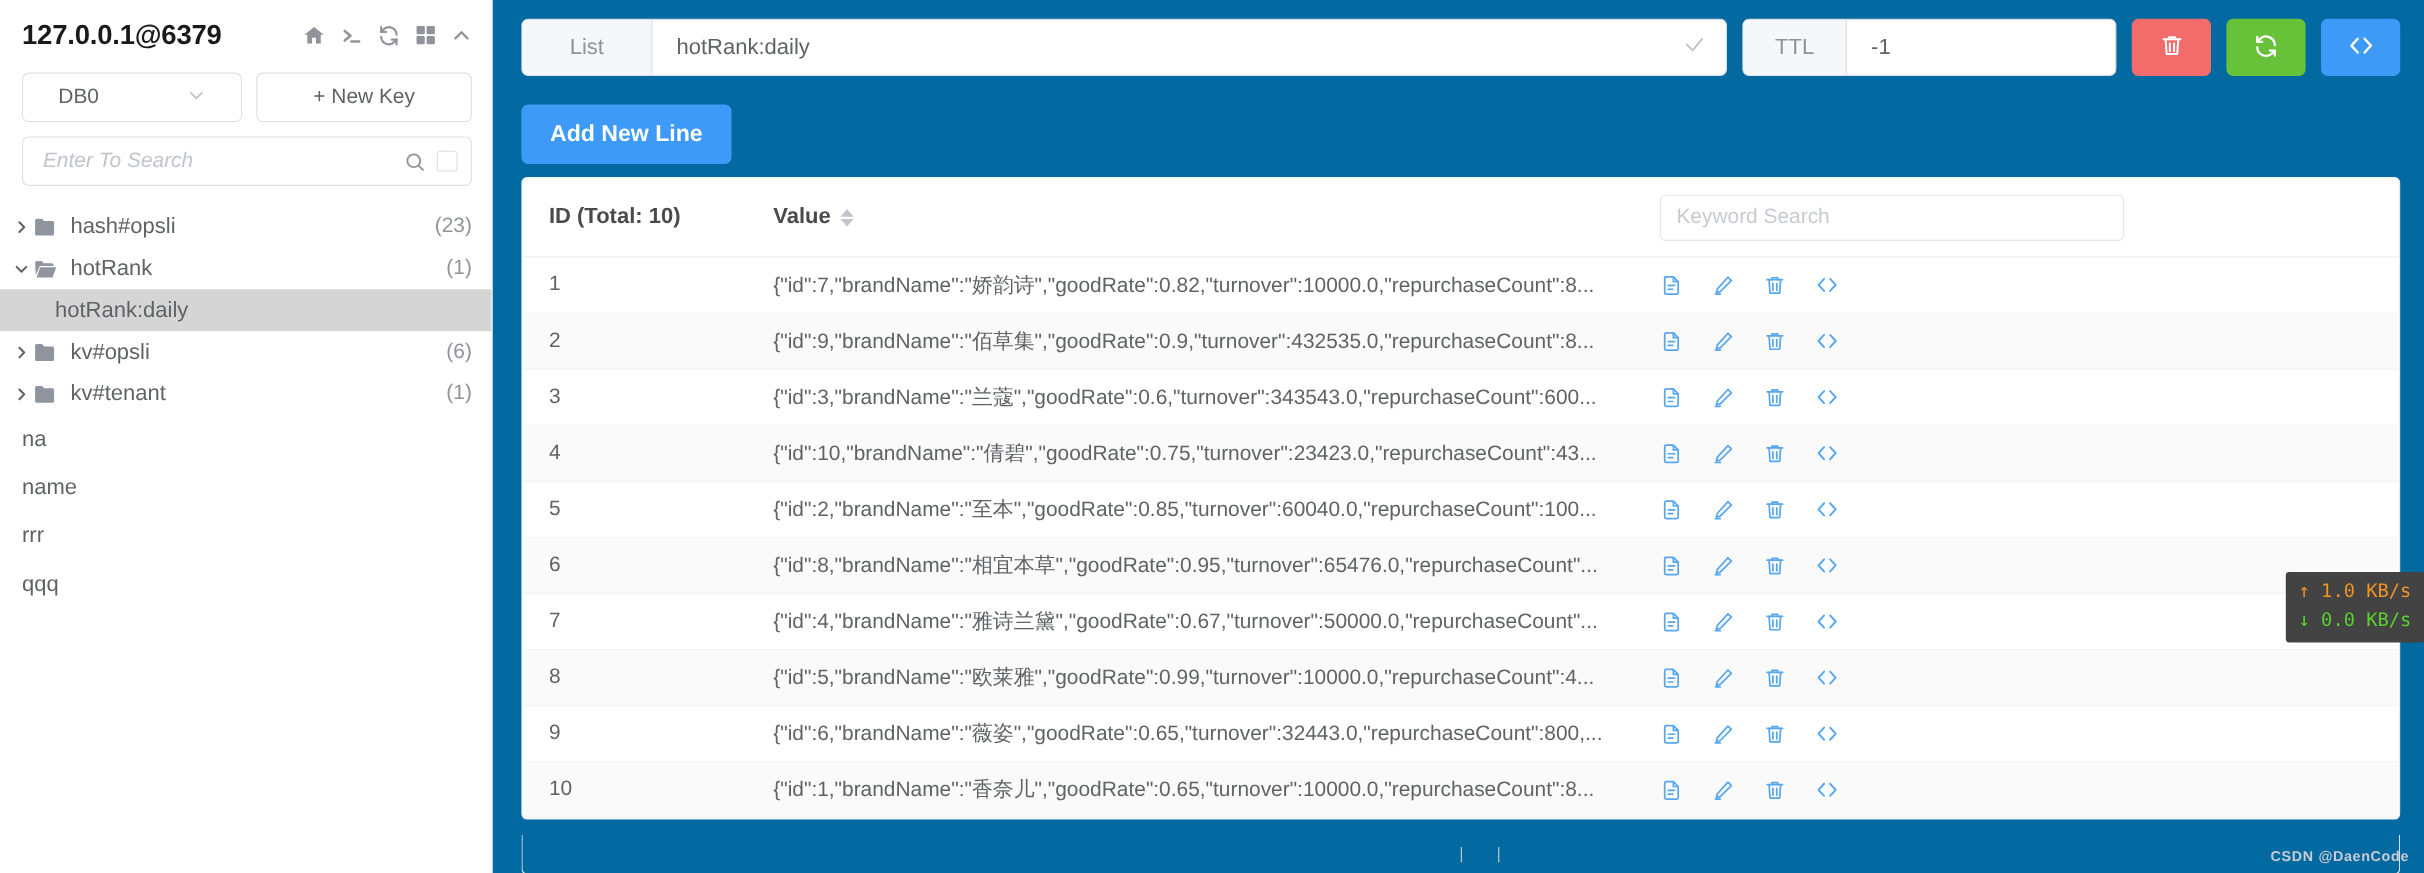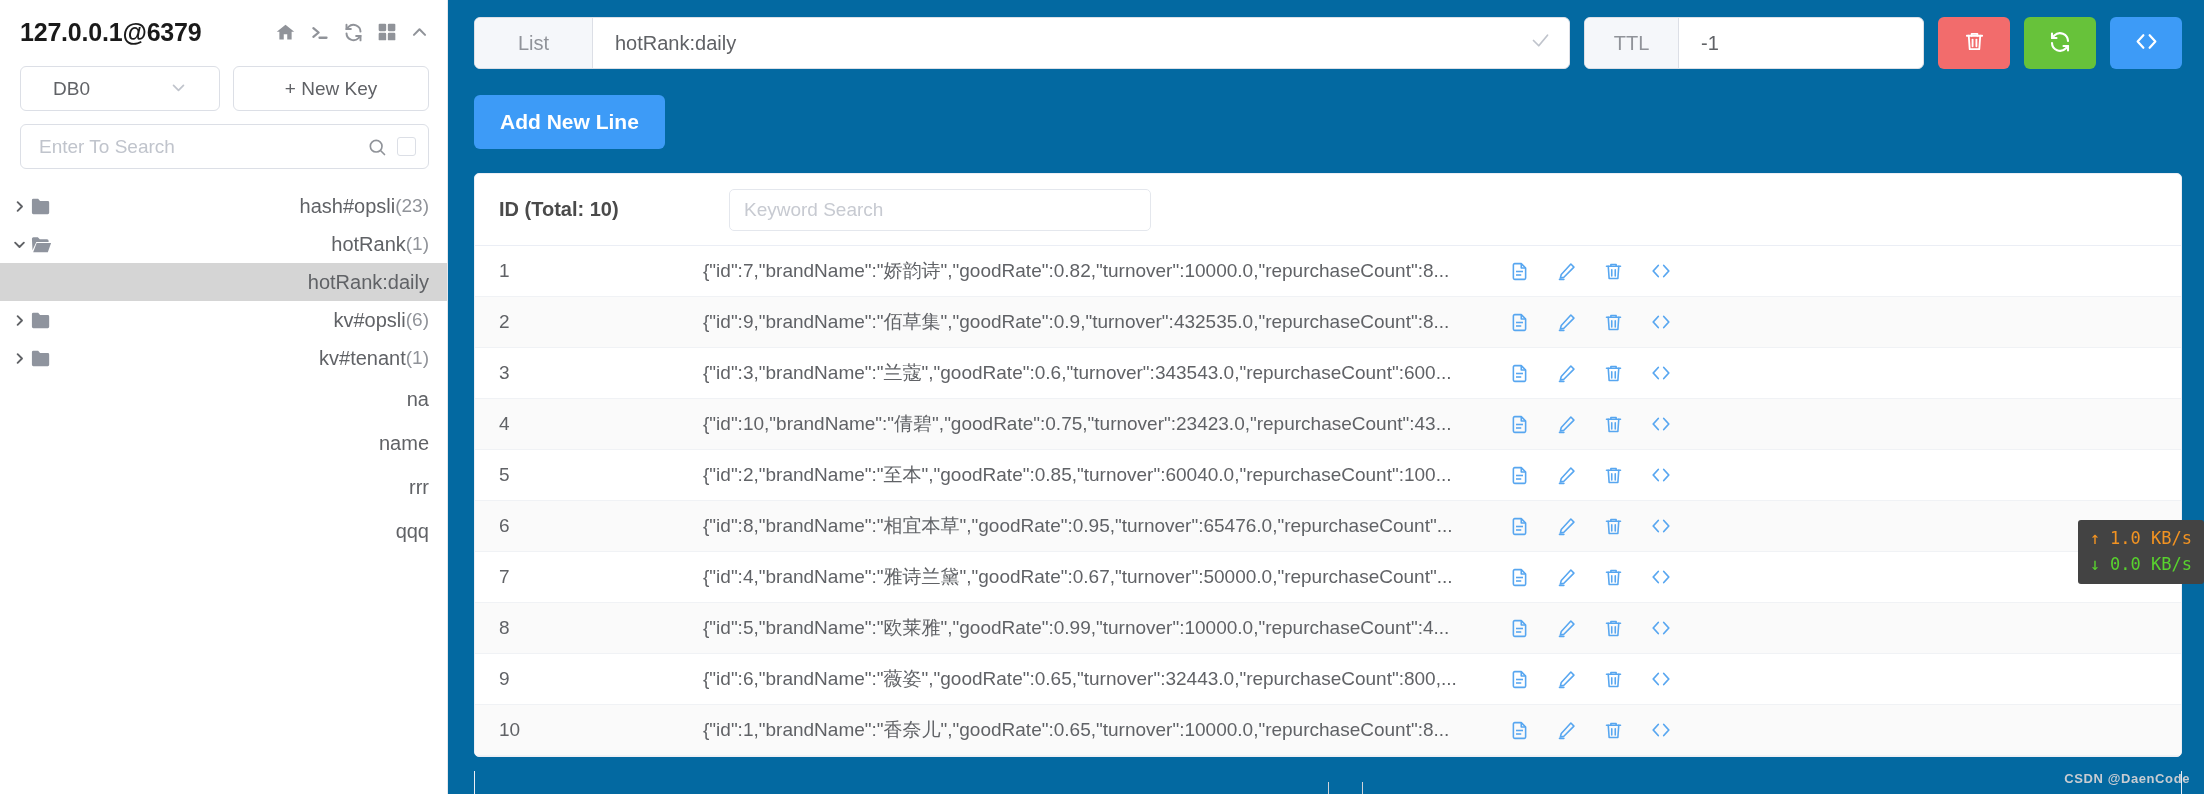--- a/index.html
+++ b/index.html
@@ -93,35 +93,35 @@
     background: #fff;
   }
   .search-wrap input {
     flex: 1;
     border: none;
     outline: none;
     font-size: 19px;
     color: #ec4899;
     font-family: "Liberation Sans", sans-serif;
     background: transparent;
+    font-style: italic;
   }
   .search-wrap input::placeholder { color: #c0c4cc; }
   .search-ico { color: #909399; display: flex; align-items: center; margin-right: 10px; }
   .search-box-sq {
     width: 19px; height: 19px;
     border: 1px solid #dcdfe6;
     border-radius: 3px;
     flex: 0 0 19px;
   }
 
   .tree {
     margin-top: 18px;
     flex: 1;
     overflow: hidden;
-    text-align: right;
   }
   .tree-item {
     display: flex;
     align-items: center;
     height: 38px;
     padding: 0 18px 0 8px;
     font-size: 20px;
     color: #606266;
     cursor: pointer;
     white-space: nowrap;
@@ -237,21 +237,21 @@
     border-radius: 6px;
     height: 54px;
     padding: 0 26px;
     font-size: 21px;
     font-weight: bold;
     cursor: pointer;
     font-family: "Liberation Sans", sans-serif;
   }
 
   .table-card {
-    margin-top: 24px;
+    margin-top: 12px;
     border: 1px solid #ebeef5;
     border-radius: 5px;
     background: #fff;
     overflow: hidden;
   }
   .thead {
     display: flex;
     align-items: center;
     height: 72px;
     border-bottom: 1px solid #ebeef5;
@@ -578,20 +578,27 @@
         </span>
       </button>
     </div>
 
     <button class="addline-btn">Add New Line</button>
 
     <div class="table-card">
 
       <div class="thead">
         <div class="col-id">ID (Total: 10)</div>
+        <div class="col-val">
+          <span>Value</span>
+          <span class="sorter">
+            <span class="up"></span>
+              <span class="dn"></span>
+          </span>
+        </div>
         <div class="col-search">
           <input class="kw-input" type="text" placeholder="Keyword Search" style="">
         </div>
       </div>
 
       <div>
         <div class="trow">
           <div class="cell-id">1</div>
           <div class="cell-val">{"id":7,"brandName":"娇韵诗","goodRate":0.82,"turnover":10000.0,"repurchaseCount":8...</div>
           <div class="cell-actions">

